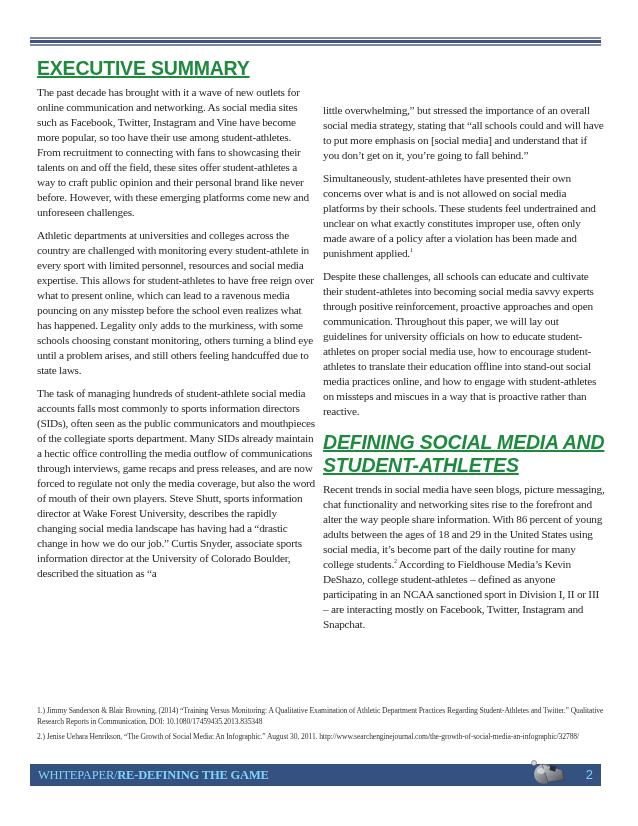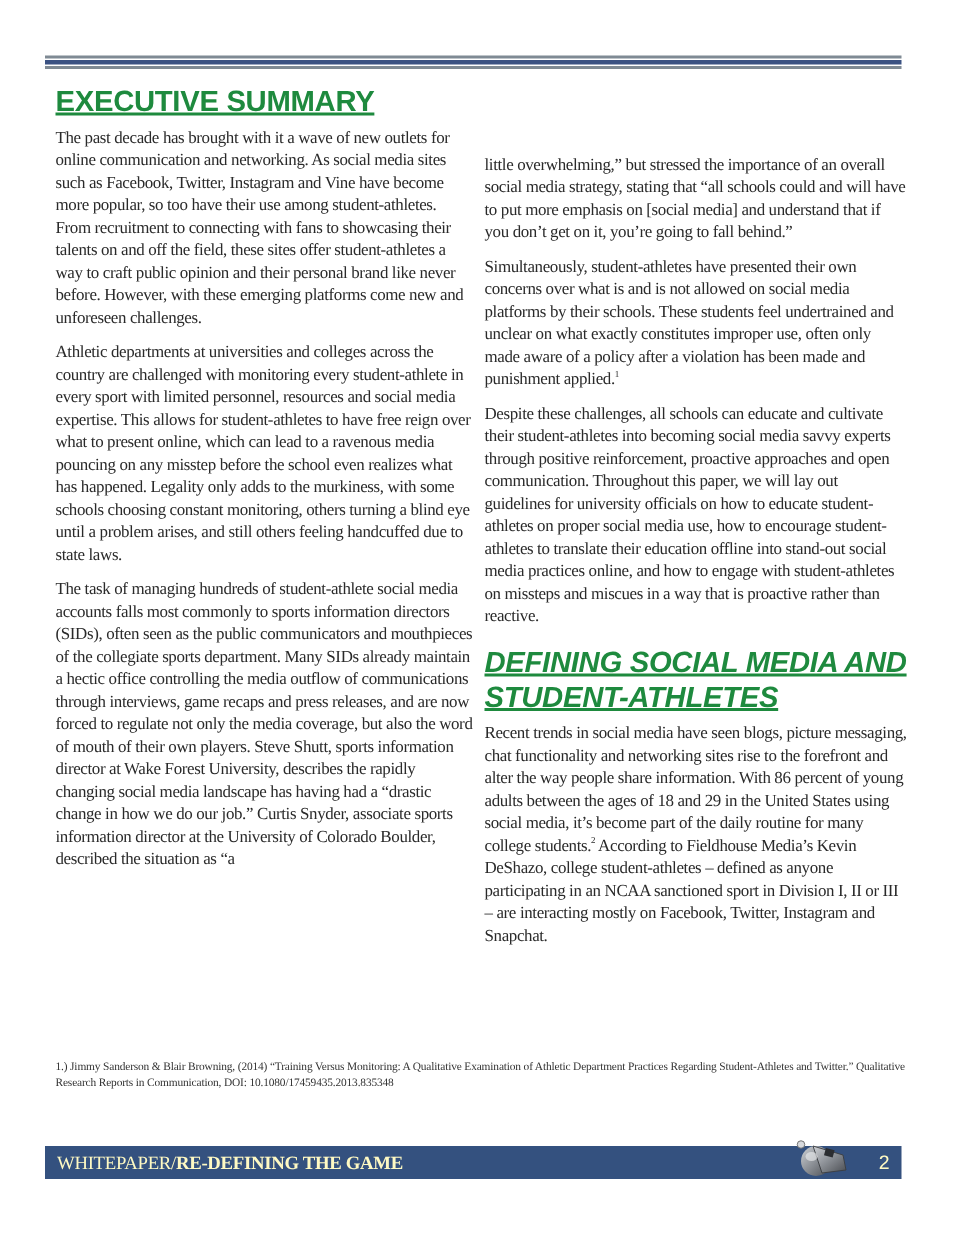--- a/index.html
+++ b/index.html
@@ -20,21 +20,21 @@
   p { margin:0 0 8px 0; font-size:11.3px; line-height:15px; letter-spacing:-0.25px;
       font-family:"Liberation Serif","DejaVu Serif",serif; }
   sup { font-size:6px; vertical-align:super; line-height:0; }
 
   .footnotes { position:absolute; left:37px; top:705px; width:580px;
                font-family:"Liberation Serif","DejaVu Serif",serif;
                font-size:7.6px; line-height:11px; color:#333; letter-spacing:-0.1px; }
   .footnotes div { margin-bottom:4px;font-family:Liberation Serif, serif; }
 
   .footer { position:absolute; left:30px; top:764px; width:571px; height:22px;
-            background:#34517f; color:#fef9c3; }
+            background:#34517f; color:#7dd3fc; }
   .footer .title { position:absolute; left:8px; top:3px; font-size:12.5px; line-height:16px;
                    font-family:"Liberation Serif","DejaVu Serif",serif; letter-spacing:-0.2px; }
   .footer .title .light { font-weight:normal; }
   .footer .title .bold { font-weight:bold; }
   .footer .pagenum { position:absolute; right:8px; top:3px; font-size:13px; line-height:16px;
                      font-family:"Liberation Sans","DejaVu Sans",sans-serif; }
   .whistle { position:absolute; left:528px; top:754px; width:40px; height:34px; }
 </style>
 </head>
 <body>
@@ -55,20 +55,21 @@
 <div class="col col-right">
   <p>little overwhelming,” but stressed the importance of an overall social media strategy, stating that “all schools could and will have to put more emphasis on [social media] and understand that if you don’t get on it, you’re going to fall behind.”</p>
   <p><span>Simultaneously, student-athletes have presented their own concerns over what is and is not allowed on social media platforms by their schools. These students feel undertrained and unclear on what exactly constitutes improper use, often only made aware of a policy after a violation has been made and punishment applied.</span><sup>1</sup></p>
   <p>Despite these challenges, all schools can educate and cultivate their student-athletes into becoming social media savvy experts through positive reinforcement, proactive approaches and open communication. Throughout this paper, we will lay out guidelines for university officials on how to educate student-athletes on proper social media use, how to encourage student-athletes to translate their education offline into stand-out social media practices online, and how to engage with student-athletes on missteps and miscues in a way that is proactive rather than reactive.</p>
   <h2 style="margin-top:12px;font-style:italic;">DEFINING SOCIAL MEDIA AND STUDENT-ATHLETES</h2>
   <p><span>Recent trends in social media have seen blogs, picture messaging, chat functionality and networking sites rise to the forefront and alter the way people share information. With 86 percent of young adults between the ages of 18 and 29 in the United States using social media, it’s become part of the daily routine for many college students.</span><sup>2</sup><span> According to Fieldhouse Media’s Kevin DeShazo, college student-athletes – defined as anyone participating in an NCAA sanctioned sport in Division I, II or III – are interacting mostly on Facebook, Twitter, Instagram and Snapchat.</span></p>
 </div>
 
 <div class="footnotes">
   <div>1.) Jimmy Sanderson &amp; Blair Browning, (2014) “Training Versus Monitoring: A Qualitative Examination of Athletic Department Practices Regarding Student-Athletes and Twitter.” Qualitative Research Reports in Communication, DOI: 10.1080/17459435.2013.835348</div>
+  <div>2.) Jenise Uehara Henrikson, “The Growth of Social Media: An Infographic.” August 30, 2011. http://www.searchenginejournal.com/the-growth-of-social-media-an-infographic/32788/</div>
 </div>
 
 <div class="footer">
   <div class="title">
     <span class="light">WHITEPAPER/</span><span class="bold">RE-DEFINING THE GAME</span>
   </div>
   <div class="pagenum">2</div>
 </div>
 
 <svg class="whistle" viewBox="0 0 40 34">

